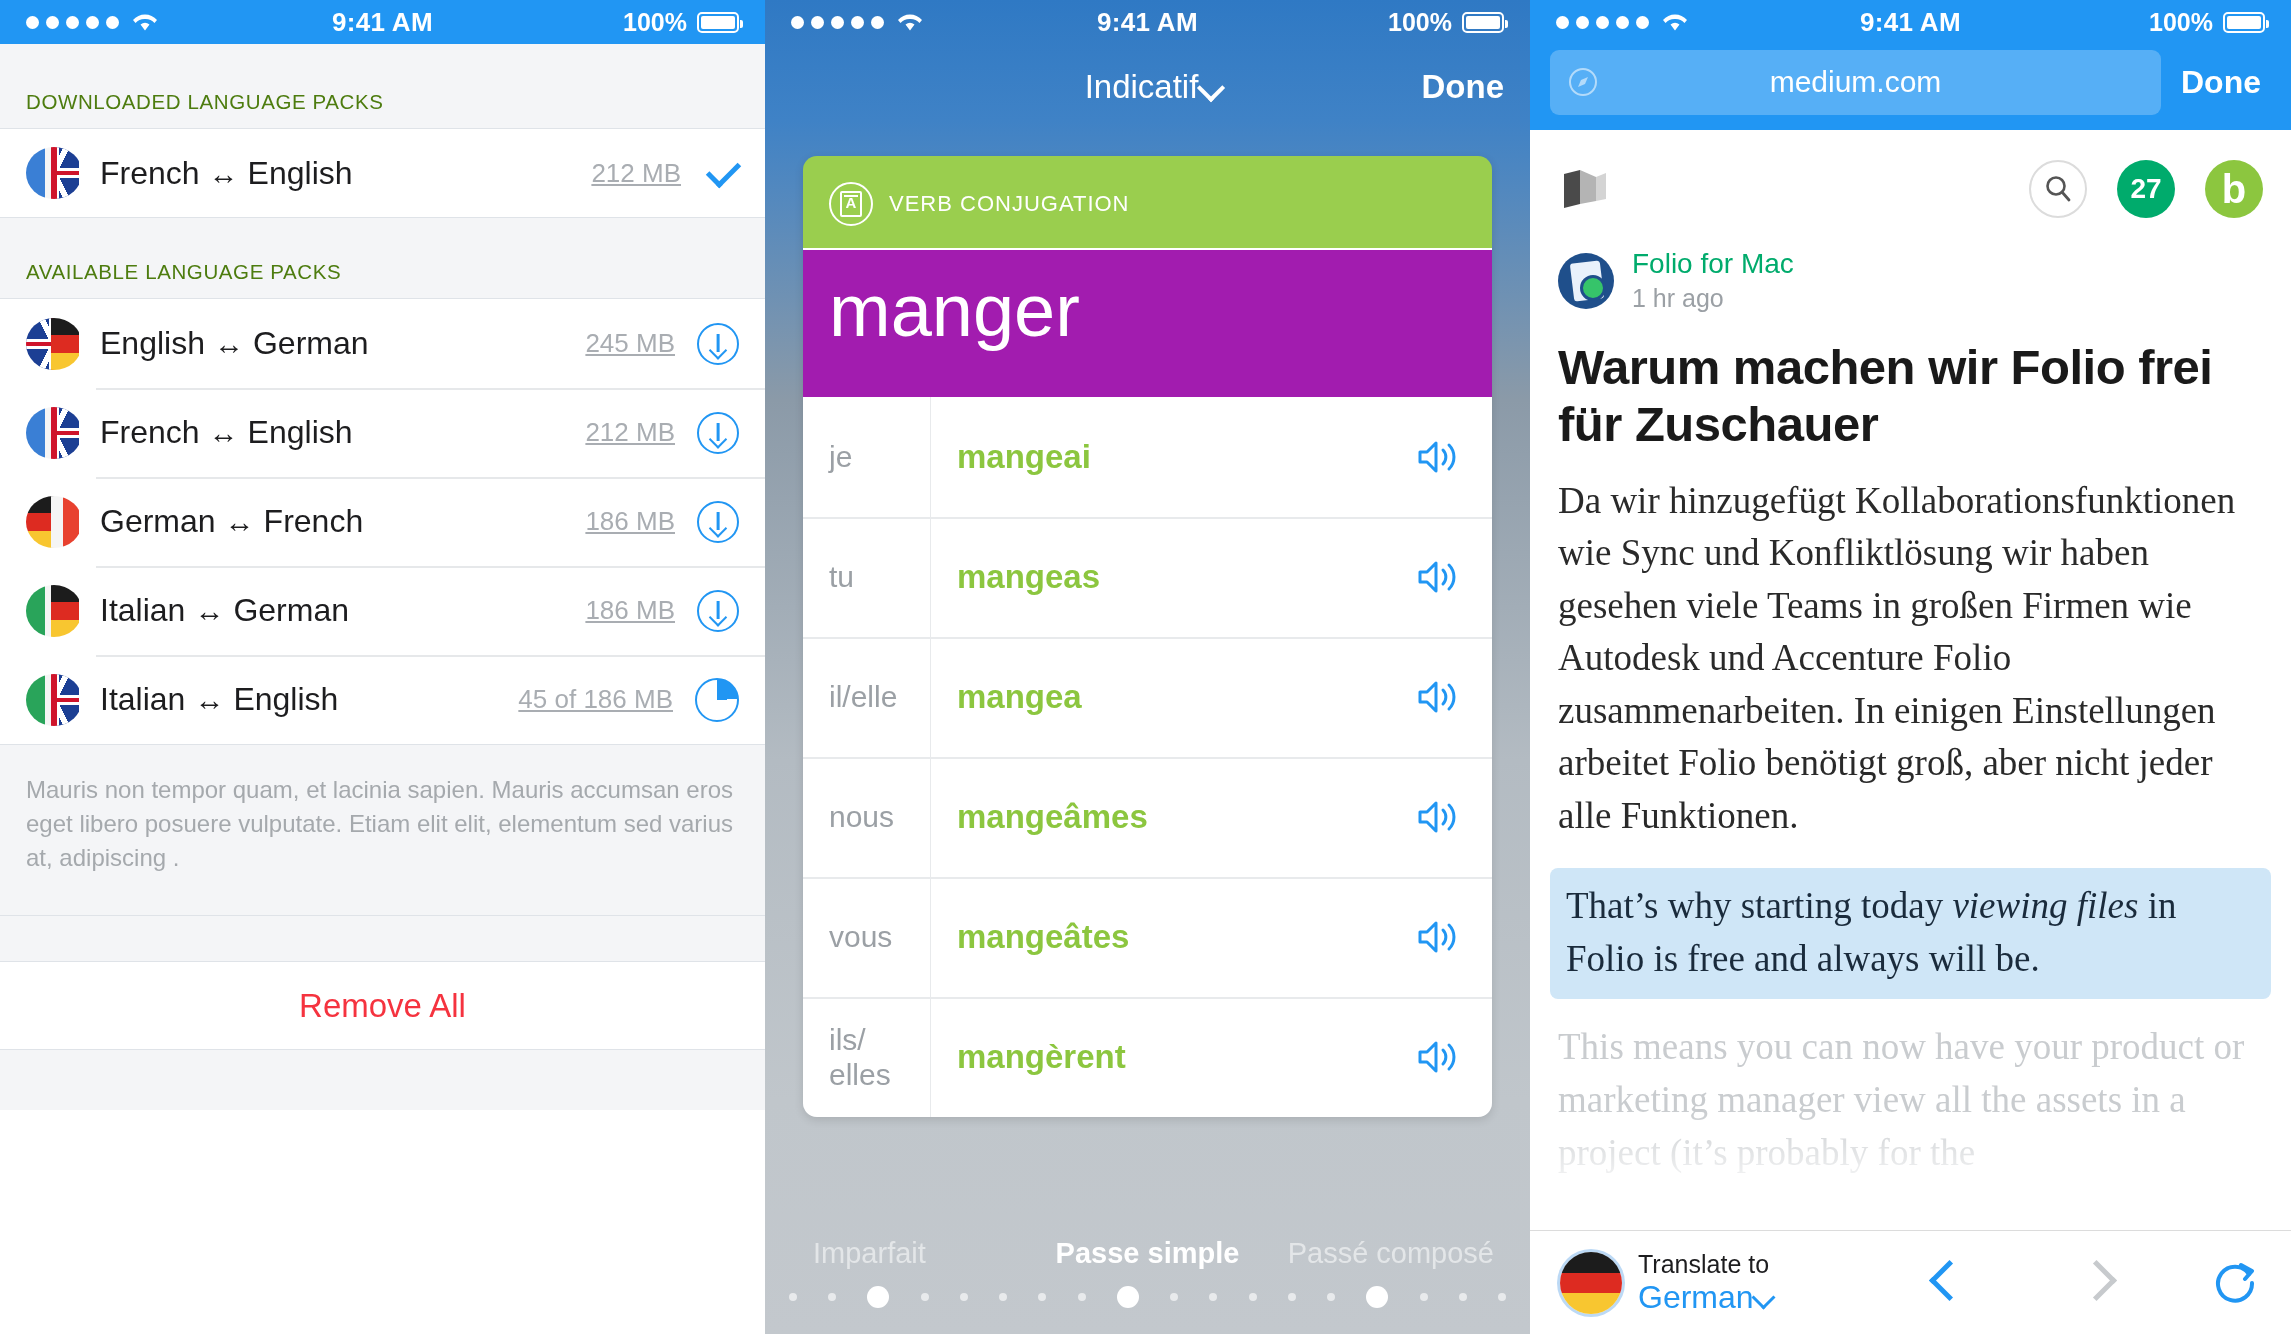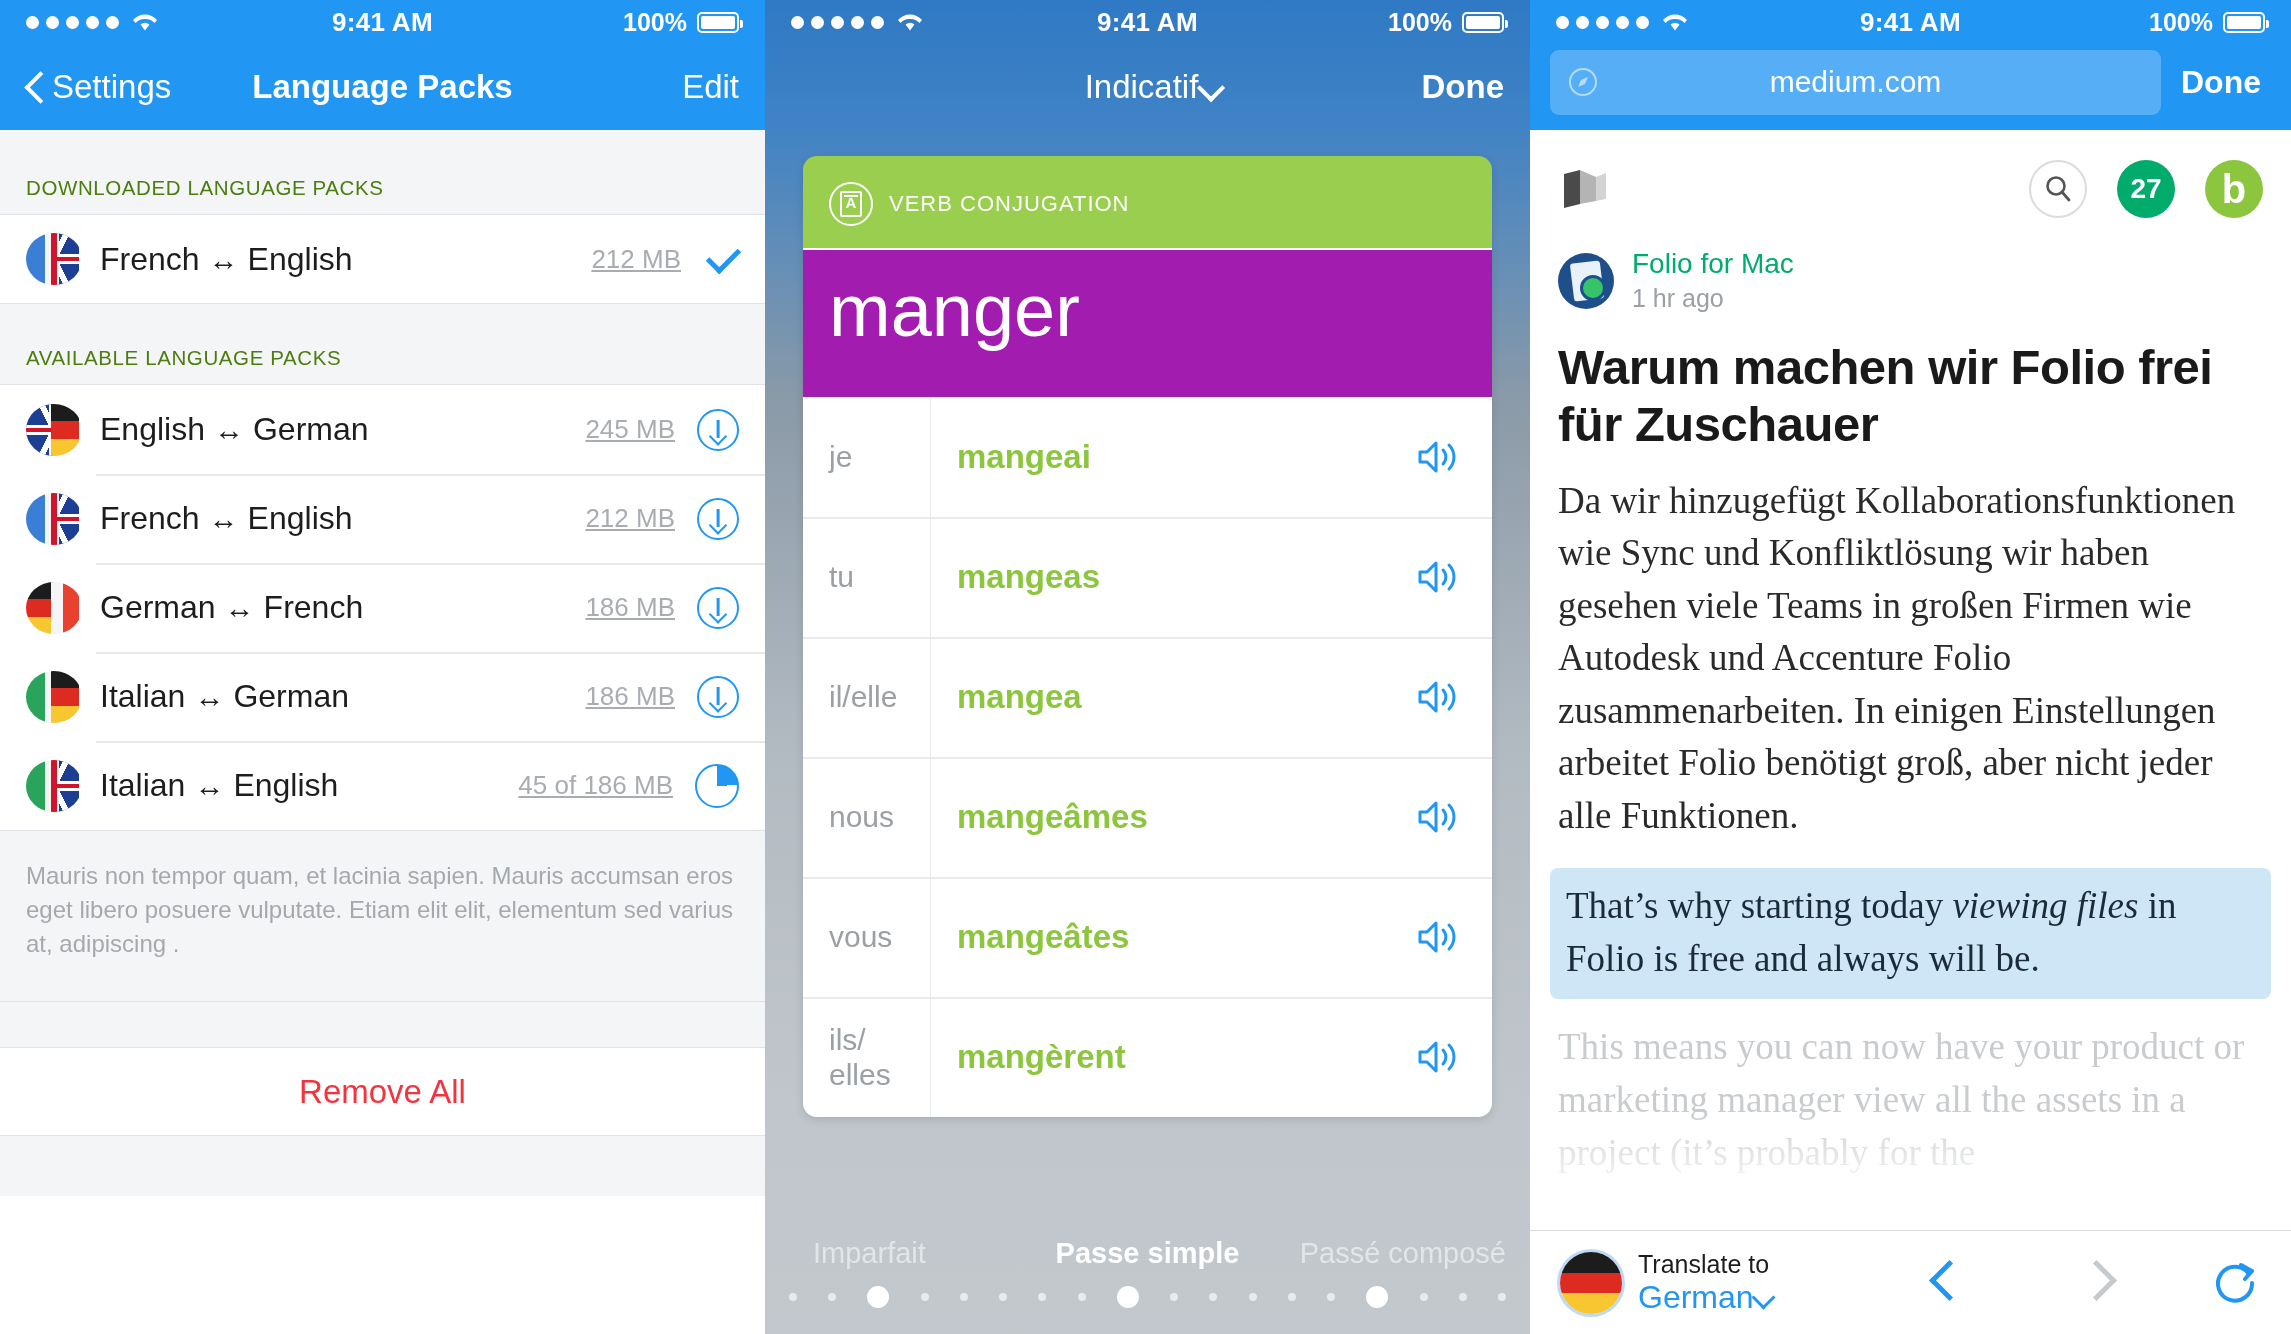--- a/index.html
+++ b/index.html
@@ -182,21 +182,21 @@
   .speaker { width:46px; height:40px; flex:none; margin-right:30px; position:relative; }
 
   .tense-strip {
     position:absolute; left:0; right:0; bottom:64px; display:flex;
     align-items:center; justify-content:center; gap:0; color:#fff;
   }
   .tense { font-size:29px; white-space:nowrap; }
   .tense.inactive { color:rgba(255,255,255,.55); }
   .tense.active { font-weight:bold; }
   .tense.t1 { position:absolute; left:48px; }
-  .tense.t3 { position:absolute; right:24px; }
+  .tense.t3 { position:absolute; right:36px; }
   .dots {
     position:absolute; left:0; right:0; bottom:26px; display:flex;
     align-items:center; justify-content:space-between; padding: 0 24px;
   }
   .dots .d { width:8px; height:8px; border-radius:50%; background:rgba(255,255,255,.62); flex:none;}
   .dots .d.big { width:22px; height:22px; background:#fff; }
 
   
   .s3 .statusbar { background: #2196f3; }
   .urlbar-wrap { background:#2196f3; height:86px; display:flex; align-items:center; padding: 0 16px 10px 20px; }
@@ -284,28 +284,20 @@
       </div>
       <div class="sb-time">9:41 AM</div>
       <div class="sb-right">
         <span>100%</span>
         <span class="batt">
             <i></i>
           </span>
       </div>
     </div>
 
-    <div class="navbar1">
-      <div class="nav-back">
-        <span class="chev-left"></span>
-        <span>Settings</span>
-      </div>
-      <div class="nav-title1">Language Packs</div>
-      <div class="nav-edit">Edit</div>
-    </div>
 
     <div class="sect-head first">DOWNLOADED LANGUAGE PACKS</div>
 
     <div class="row row-sep-bottom">
       <div class="flagpair">
         <span class="flag-h l">
             <span class="circ fr"></span>
           </span>
         <span class="flag-h r">
             <span class="circ uk"></span>

